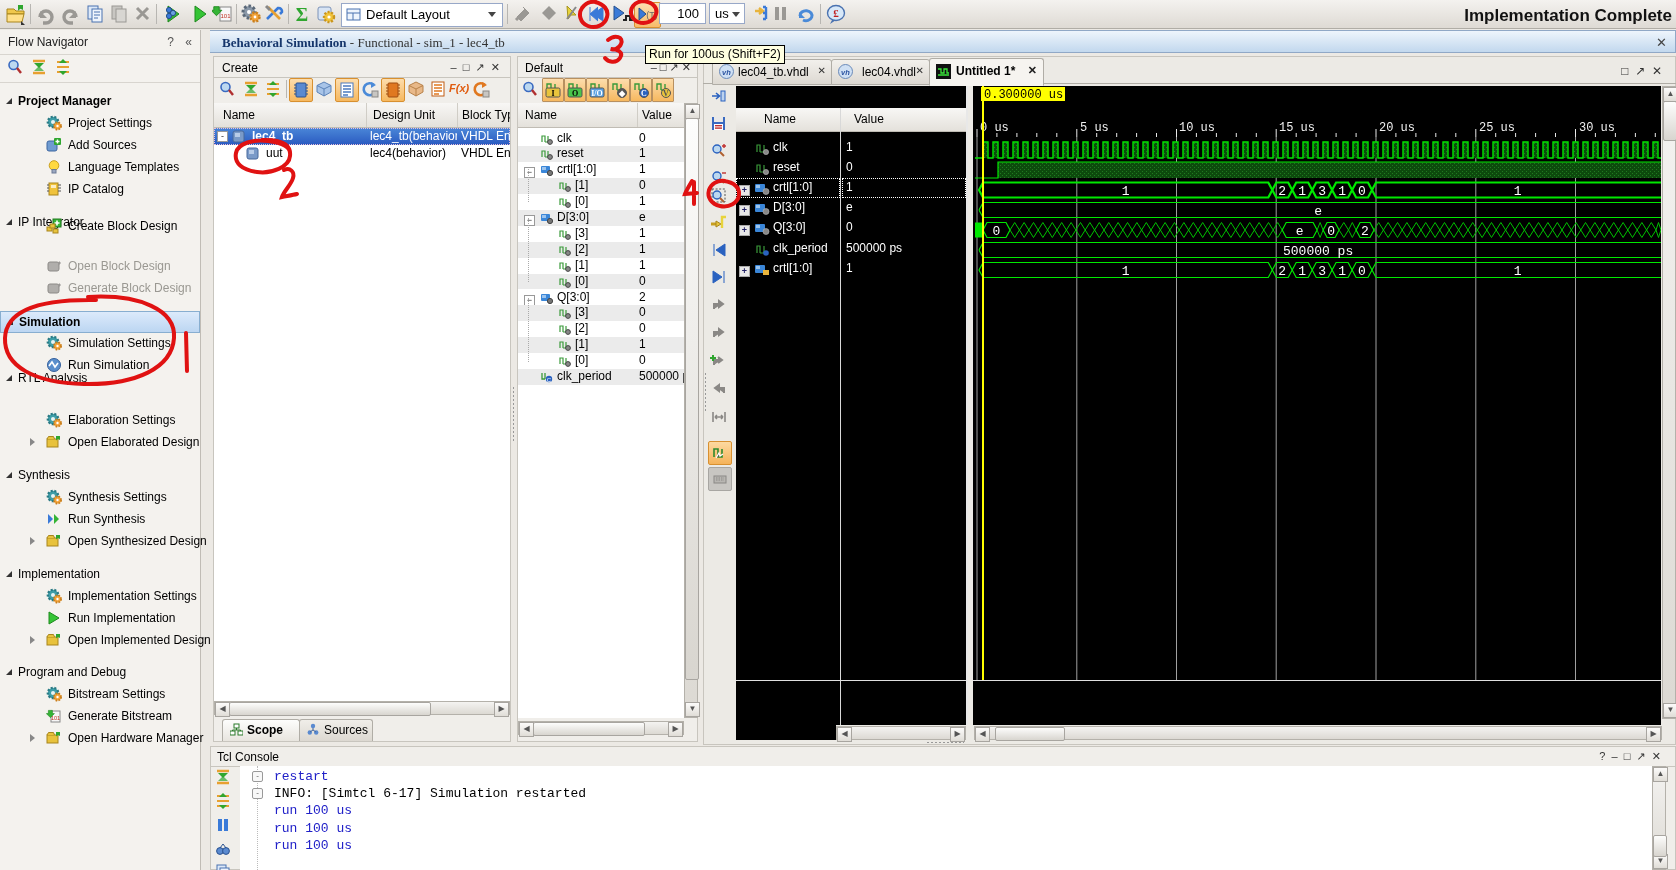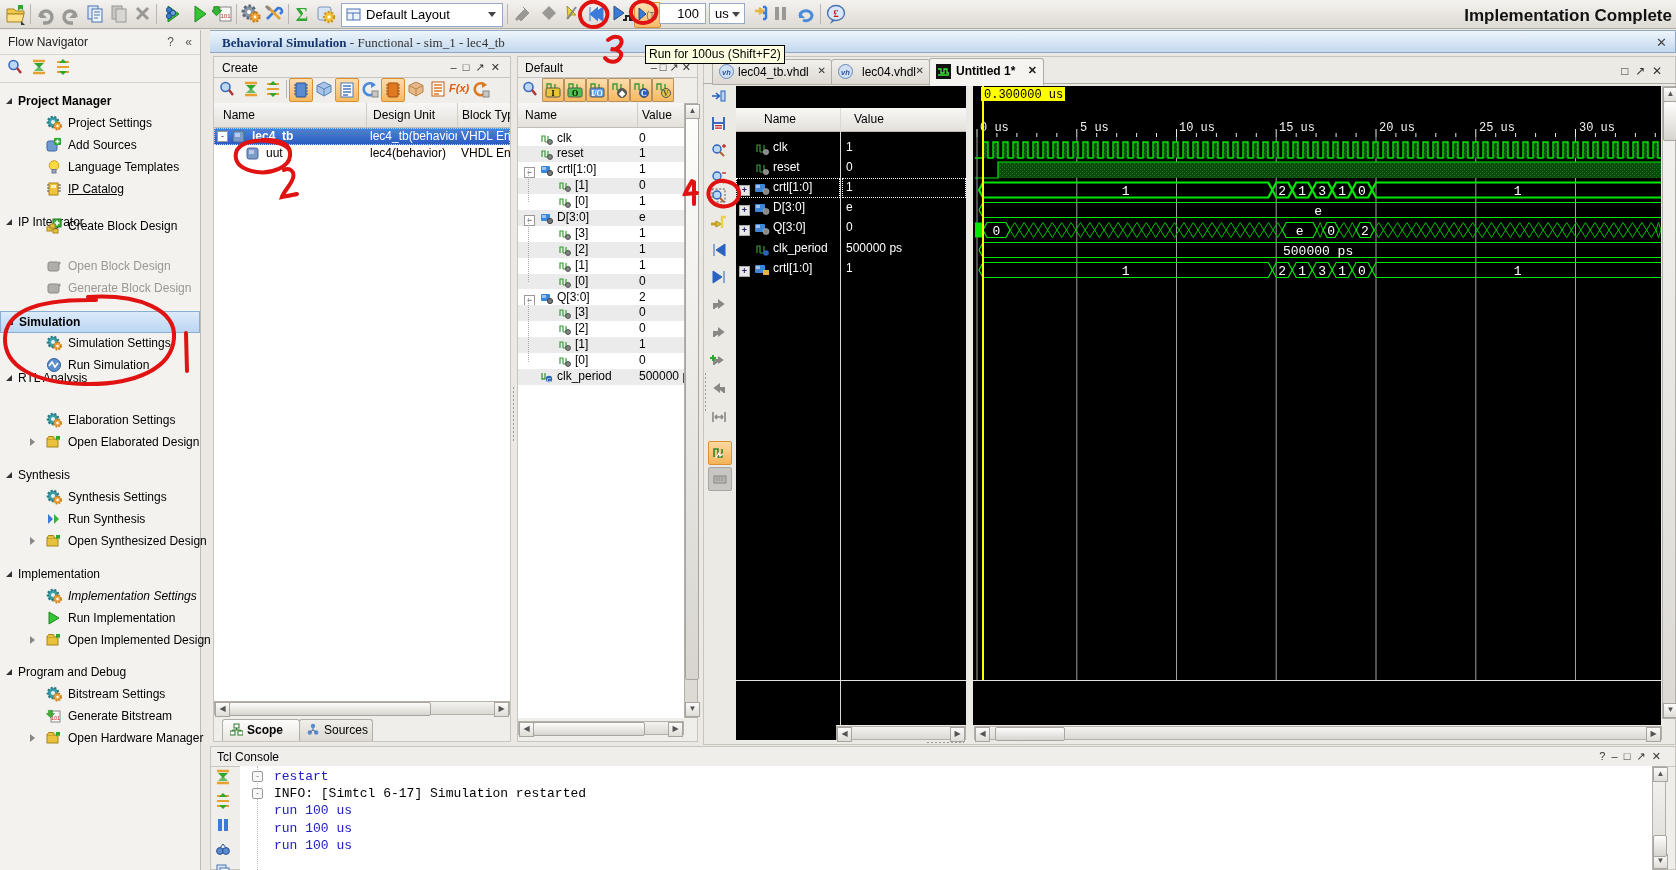--- a/index.html
+++ b/index.html
@@ -183,21 +183,21 @@
               </svg></span>Project Settings</div>
           <div class="fnitem" style="top:135px;"><span class="fnico"><svg width="16" height="16" viewBox="0 0 16 16" style="">
                 <rect x="1" y="4" width="10" height="10" rx="2" fill="#6f9bd0" stroke="#3c66a0"></rect>
                 <rect x="8" y="1" width="7" height="7" fill="#2fa62f" rx="1"></rect>
                 <path d="M11.5 2.5 V6.5 M9.5 4.5 H13.5" stroke="#fff" stroke-width="1.4"></path>
               </svg></span>Add Sources</div>
           <div class="fnitem" style="top:157px;"><span class="fnico"><svg width="16" height="16" viewBox="0 0 16 16" style="">
                 <circle cx="8" cy="6.5" r="4.8" fill="#ffd940" stroke="#c9a020"></circle>
                 <rect x="6" y="10.5" width="4" height="3.5" fill="#9aa7c0" stroke="#6c7a96"></rect>
               </svg></span>Language Templates</div>
-          <div class="fnitem" style="top:179px;text-decoration:underline;"><span class="fnico"><svg width="16" height="16" viewBox="0 0 16 16" style="">
+          <div class="fnitem" style="top:179px;"><span class="fnico"><svg width="16" height="16" viewBox="0 0 16 16" style="">
                 <rect x="3" y="2" width="9" height="12" fill="#f0c33c" stroke="#a8851c"></rect>
                 <path d="M1 4 H3 M1 7 H3 M1 10 H3 M12 4 H15 M12 7 H15 M12 10 H15" stroke="#555" stroke-width="1.2"></path>
                 <rect x="5" y="4" width="5" height="3" fill="#fff" opacity="0.7"></rect>
               </svg></span>IP Catalog</div>
           <div class="fnhdr" style="top:212px;"><span class="tri"></span>IP Integrator</div>
           <div class="fnitem" style="top:216px;"><span class="fnico"><svg width="16" height="16" viewBox="0 0 16 16" style="">
                 <rect x="7" y="1" width="8" height="8" fill="#37b437" stroke="#1f7a1f"></rect>
                 <path d="M11 2.5 V7.5 M8.5 5 H13.5" stroke="#fff" stroke-width="1.6"></path>
                 <rect x="1" y="9" width="5" height="4" fill="#e8c43c" stroke="#a8851c"></rect>
                 <rect x="7" y="11" width="5" height="4" fill="#e8c43c" stroke="#a8851c"></rect>
@@ -245,21 +245,21 @@
                 <path d="M1 8 a7 7 0 0 1 14 0 a7 7 0 0 1 -14 0" fill="#46b4e8" opacity="0"></path>
                 <path d="M2 3 l5 5 -5 5 z" fill="#3a7ad8"></path>
                 <path d="M8 3 l5 5 -5 5 z" fill="#35b435"></path>
               </svg></span>Run Synthesis</div>
           <div class="fnitem" style="top:531px;"><span class="exparrow"></span><span class="fnico"><svg width="16" height="16" viewBox="0 0 16 16" style="">
                 <rect x="1" y="5" width="11" height="8" fill="#e8c23c" stroke="#a8851c"></rect>
                 <path d="M1 5 l1.5-2.5 h5 l1 2.5" fill="#e8c23c" stroke="#a8851c"></path>
                 <path d="M10 2 h4 v4 l-2.2-1 -1.8 1.6 z" fill="#2fa62f"></path>
               </svg></span>Open Synthesized Design</div>
           <div class="fnhdr" style="top:564px;"><span class="tri"></span>Implementation</div>
-          <div class="fnitem" style="top:586px;font-style:italic;"><span class="fnico"><svg width="16" height="16" viewBox="0 0 16 16" style="">
+          <div class="fnitem" style="top:586px;"><span class="fnico"><svg width="16" height="16" viewBox="0 0 16 16" style="">
                 <circle cx="7" cy="7" r="5.2" fill="#3e9ea8" stroke="#2a7a84" stroke-dasharray="2 1.6" stroke-width="2.3"></circle>
                 <circle cx="7" cy="7" r="2" fill="#e8f4f4"></circle>
                 <circle cx="11.5" cy="11" r="3.6" fill="#f2a33a" stroke="#c97f1d" stroke-dasharray="1.6 1.3" stroke-width="1.8"></circle>
                 <circle cx="11.5" cy="11" r="1.2" fill="#fff"></circle>
               </svg></span>Implementation Settings</div>
           <div class="fnitem" style="top:608px;"><span class="fnico"><svg width="16" height="16" viewBox="0 0 16 16" style="">
                 <path d="M3 2 L13 8 L3 14 Z" fill="#35c435" stroke="#1f8a1f"></path>
               </svg></span>Run Implementation</div>
           <div class="fnitem" style="top:630px;"><span class="exparrow"></span><span class="fnico"><svg width="16" height="16" viewBox="0 0 16 16" style="">
                 <rect x="1" y="5" width="11" height="8" fill="#e8c23c" stroke="#a8851c"></rect>

